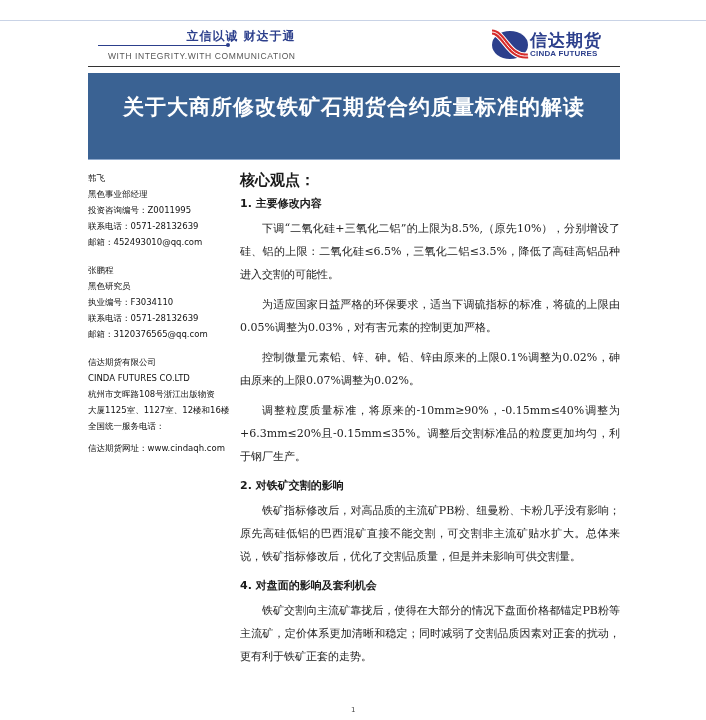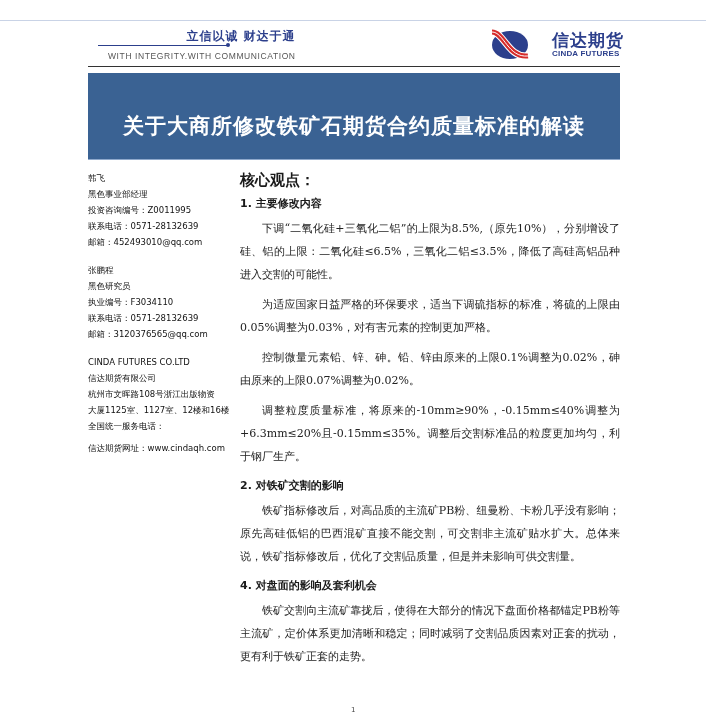--- a/index.html
+++ b/index.html
@@ -6,26 +6,26 @@
   body { width:706px; height:720px; position:relative; overflow:hidden;
          font-family:"DejaVu Sans", "Liberation Sans", sans-serif; color:#1a1a1a; }
   .topline { position:absolute; left:0; top:20px; width:706px; height:1px; background:#c9d3e6; }
   .slogan { position:absolute; left:108px; top:28px; }
   .slogan-cn { font-size:12px; font-weight:bold; color:#2c3f8c; letter-spacing:1px;text-align:right; }
   .slogan-rule { position:absolute; left:-10px; top:17px; width:130px; height:1px; background:#2c3f8c; }
   .slogan-dot { position:absolute; left:118px; top:15px; width:4px; height:4px; border-radius:50%; background:#2c3f8c; }
   .slogan-en { margin-top:6px; font-size:8.5px; color:#555; letter-spacing:0.6px; font-family:"Liberation Sans", sans-serif; }
   .logo { position:absolute; left:490px; top:28px; display:flex; align-items:center; }
   .logo-mark { width:40px; height:32px; }
-  .logo-text { margin-left:22px; }
+  .logo-text { margin-left:0; }
   .logo-cn { font-size:17px; font-weight:bold; color:#2c3f8c; letter-spacing:1px; line-height:18px; }
   .logo-en { font-size:8px; font-weight:bold; color:#2c3f8c; font-family:"Liberation Sans", sans-serif; letter-spacing:0.2px; }
   .header-rule { position:absolute; left:88px; top:66px; width:532px; height:1px; background:#333; }
   .banner { position:absolute; left:88px; top:73px; width:532px; height:86px; background:#3a6293;
-            border-bottom:1px solid #8fa9cc; display:flex; align-items:center; justify-content:center; }
+            border-bottom:1px solid #8fa9cc; display:flex; align-items:flex-start; justify-content:center; }
   .banner-title { margin-top:20px; color:#fff; font-size:21px; font-weight:bold; letter-spacing:1px;
                   font-family:"DejaVu Serif", "Liberation Serif", serif; }
   .sidebar { position:absolute; left:88px; top:170px; width:150px; font-size:8.5px; font-weight:normal; color:#111;
              font-family:"DejaVu Sans", sans-serif; }
   .sidebar .line { height:16px; line-height:16px; white-space:nowrap; }
   .sidebar .gap { height:12px; }
   .main { position:absolute; left:240px; top:170px; width:380px; font-family:"DejaVu Serif", "Liberation Serif", serif; }
   .core-title { font-size:15px; font-weight:bold; height:26px; line-height:26px; margin-top:-3px; }
   .section-h { font-size:11px; font-weight:bold; font-family:"DejaVu Sans", sans-serif; height:22px; line-height:22px; }
   .para { font-size:11px; line-height:23px; text-indent:22px; color:#222; text-align:justify; margin:2px 0 7px 0; }
@@ -68,22 +68,22 @@
   <div class="line">投资咨询编号：Z0011995</div>
   <div class="line">联系电话：0571-28132639</div>
   <div class="line">邮箱：452493010@qq.com</div>
   <div class="gap"></div>
   <div class="line">张鹏程</div>
   <div class="line">黑色研究员</div>
   <div class="line">执业编号：F3034110</div>
   <div class="line">联系电话：0571-28132639</div>
   <div class="line">邮箱：3120376565@qq.com</div>
   <div class="gap"></div>
+  <div class="line">信达期货有限公司</div>
   <div class="line">CINDA FUTURES CO.LTD</div>
-  <div class="line">信达期货有限公司</div>
   <div class="line">杭州市文晖路108号浙江出版物资</div>
   <div class="line">大厦1125室、1127室、12楼和16楼</div>
   <div class="line">全国统一服务电话：</div>
   <div class="gap" style="height:6px"></div>
   <div class="line">信达期货网址：www.cindaqh.com</div>
 </div>
 
 <div class="main">
   <div class="core-title">核心观点：</div>
 

